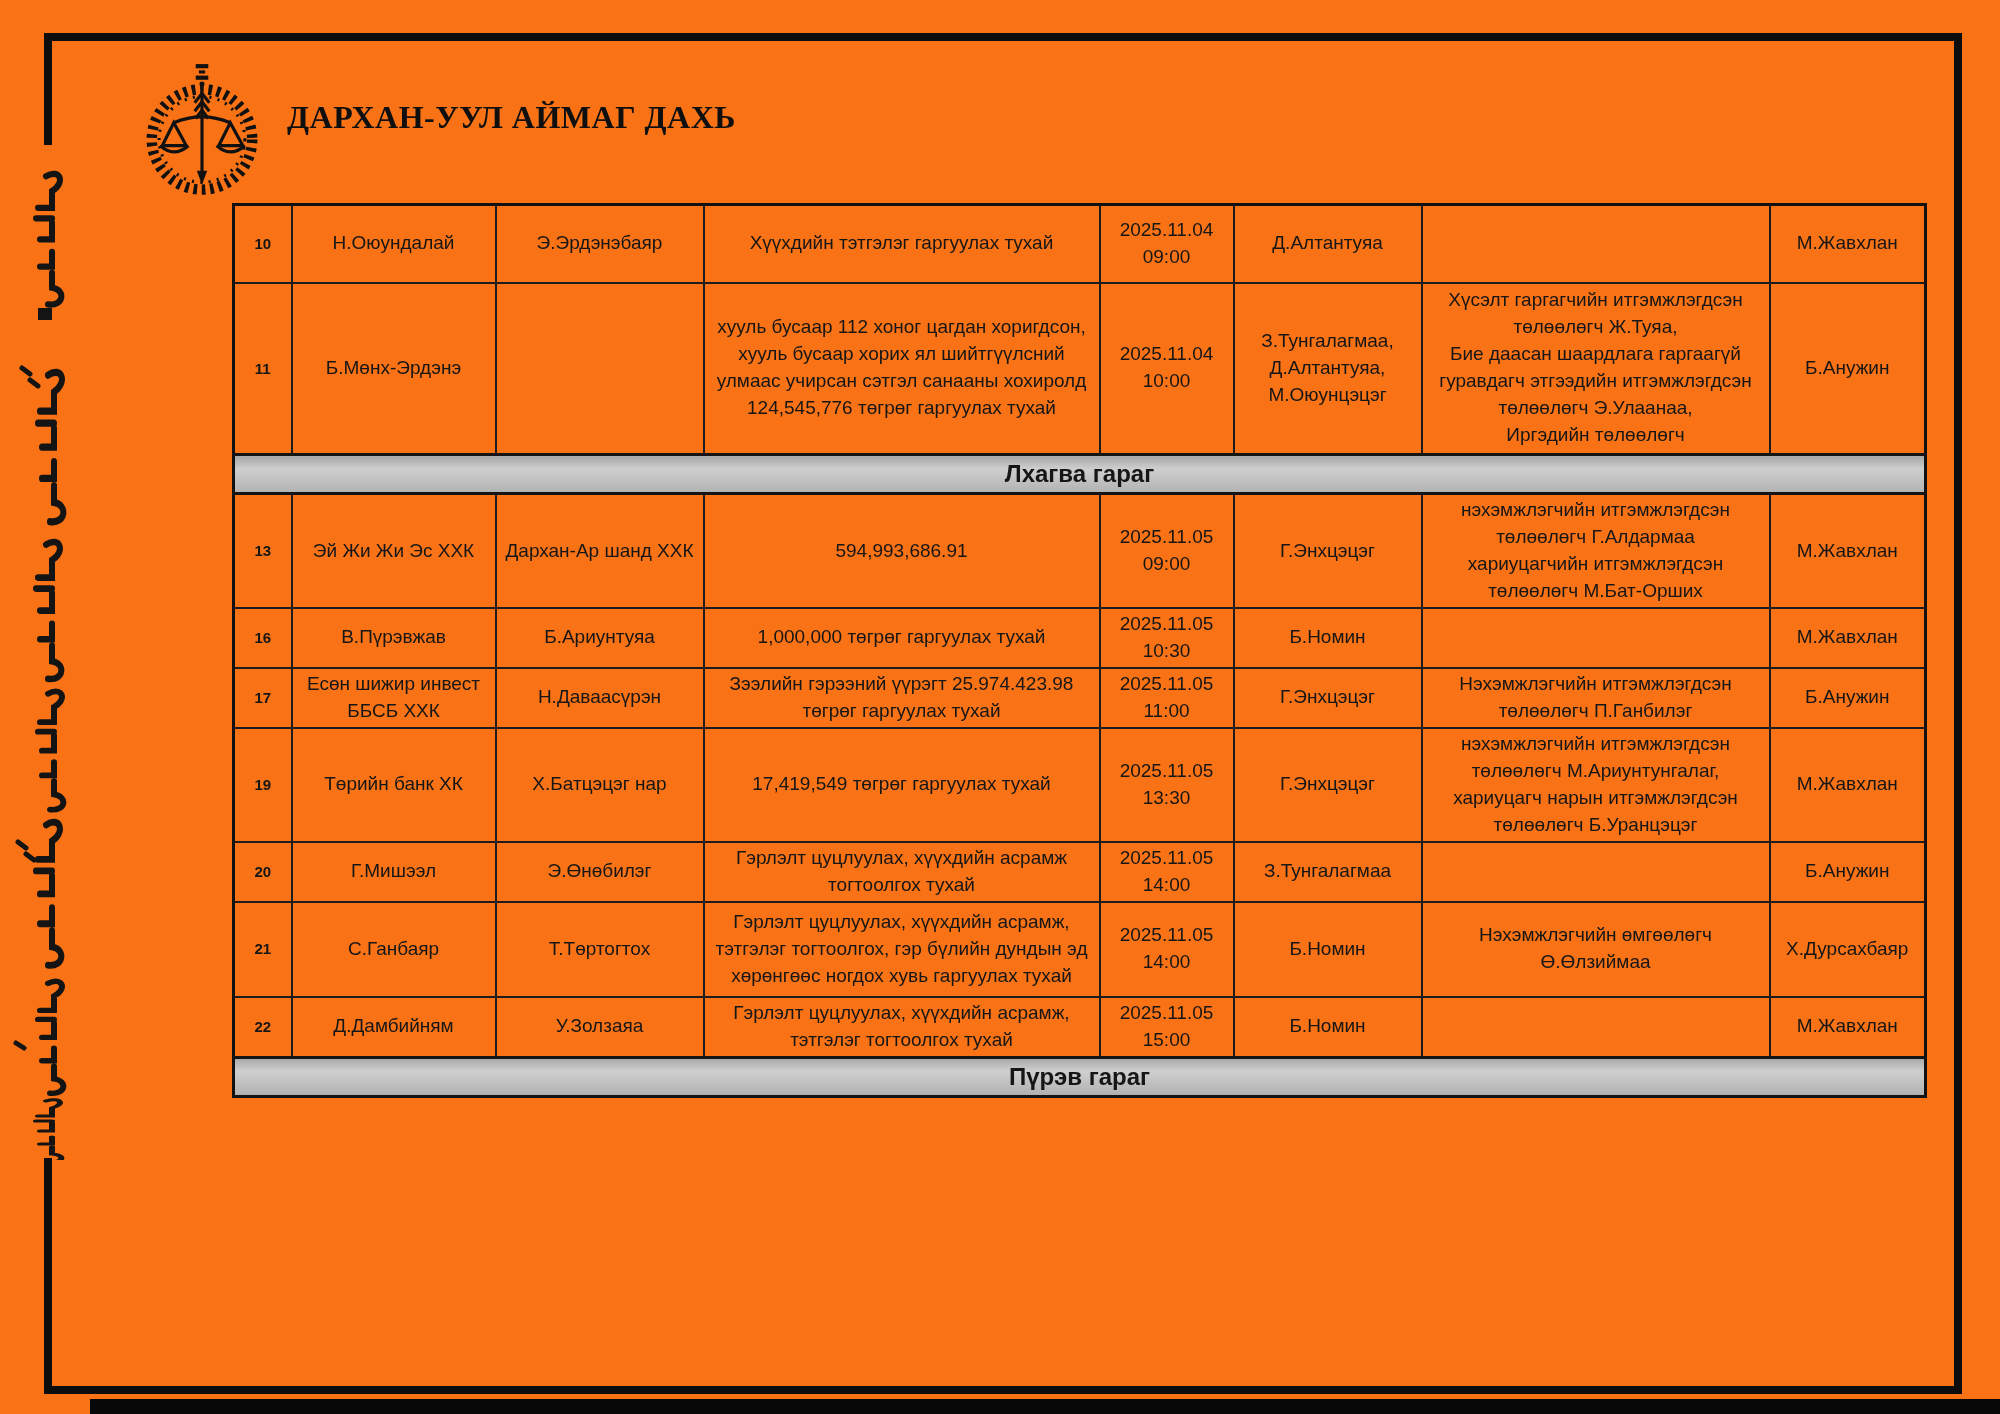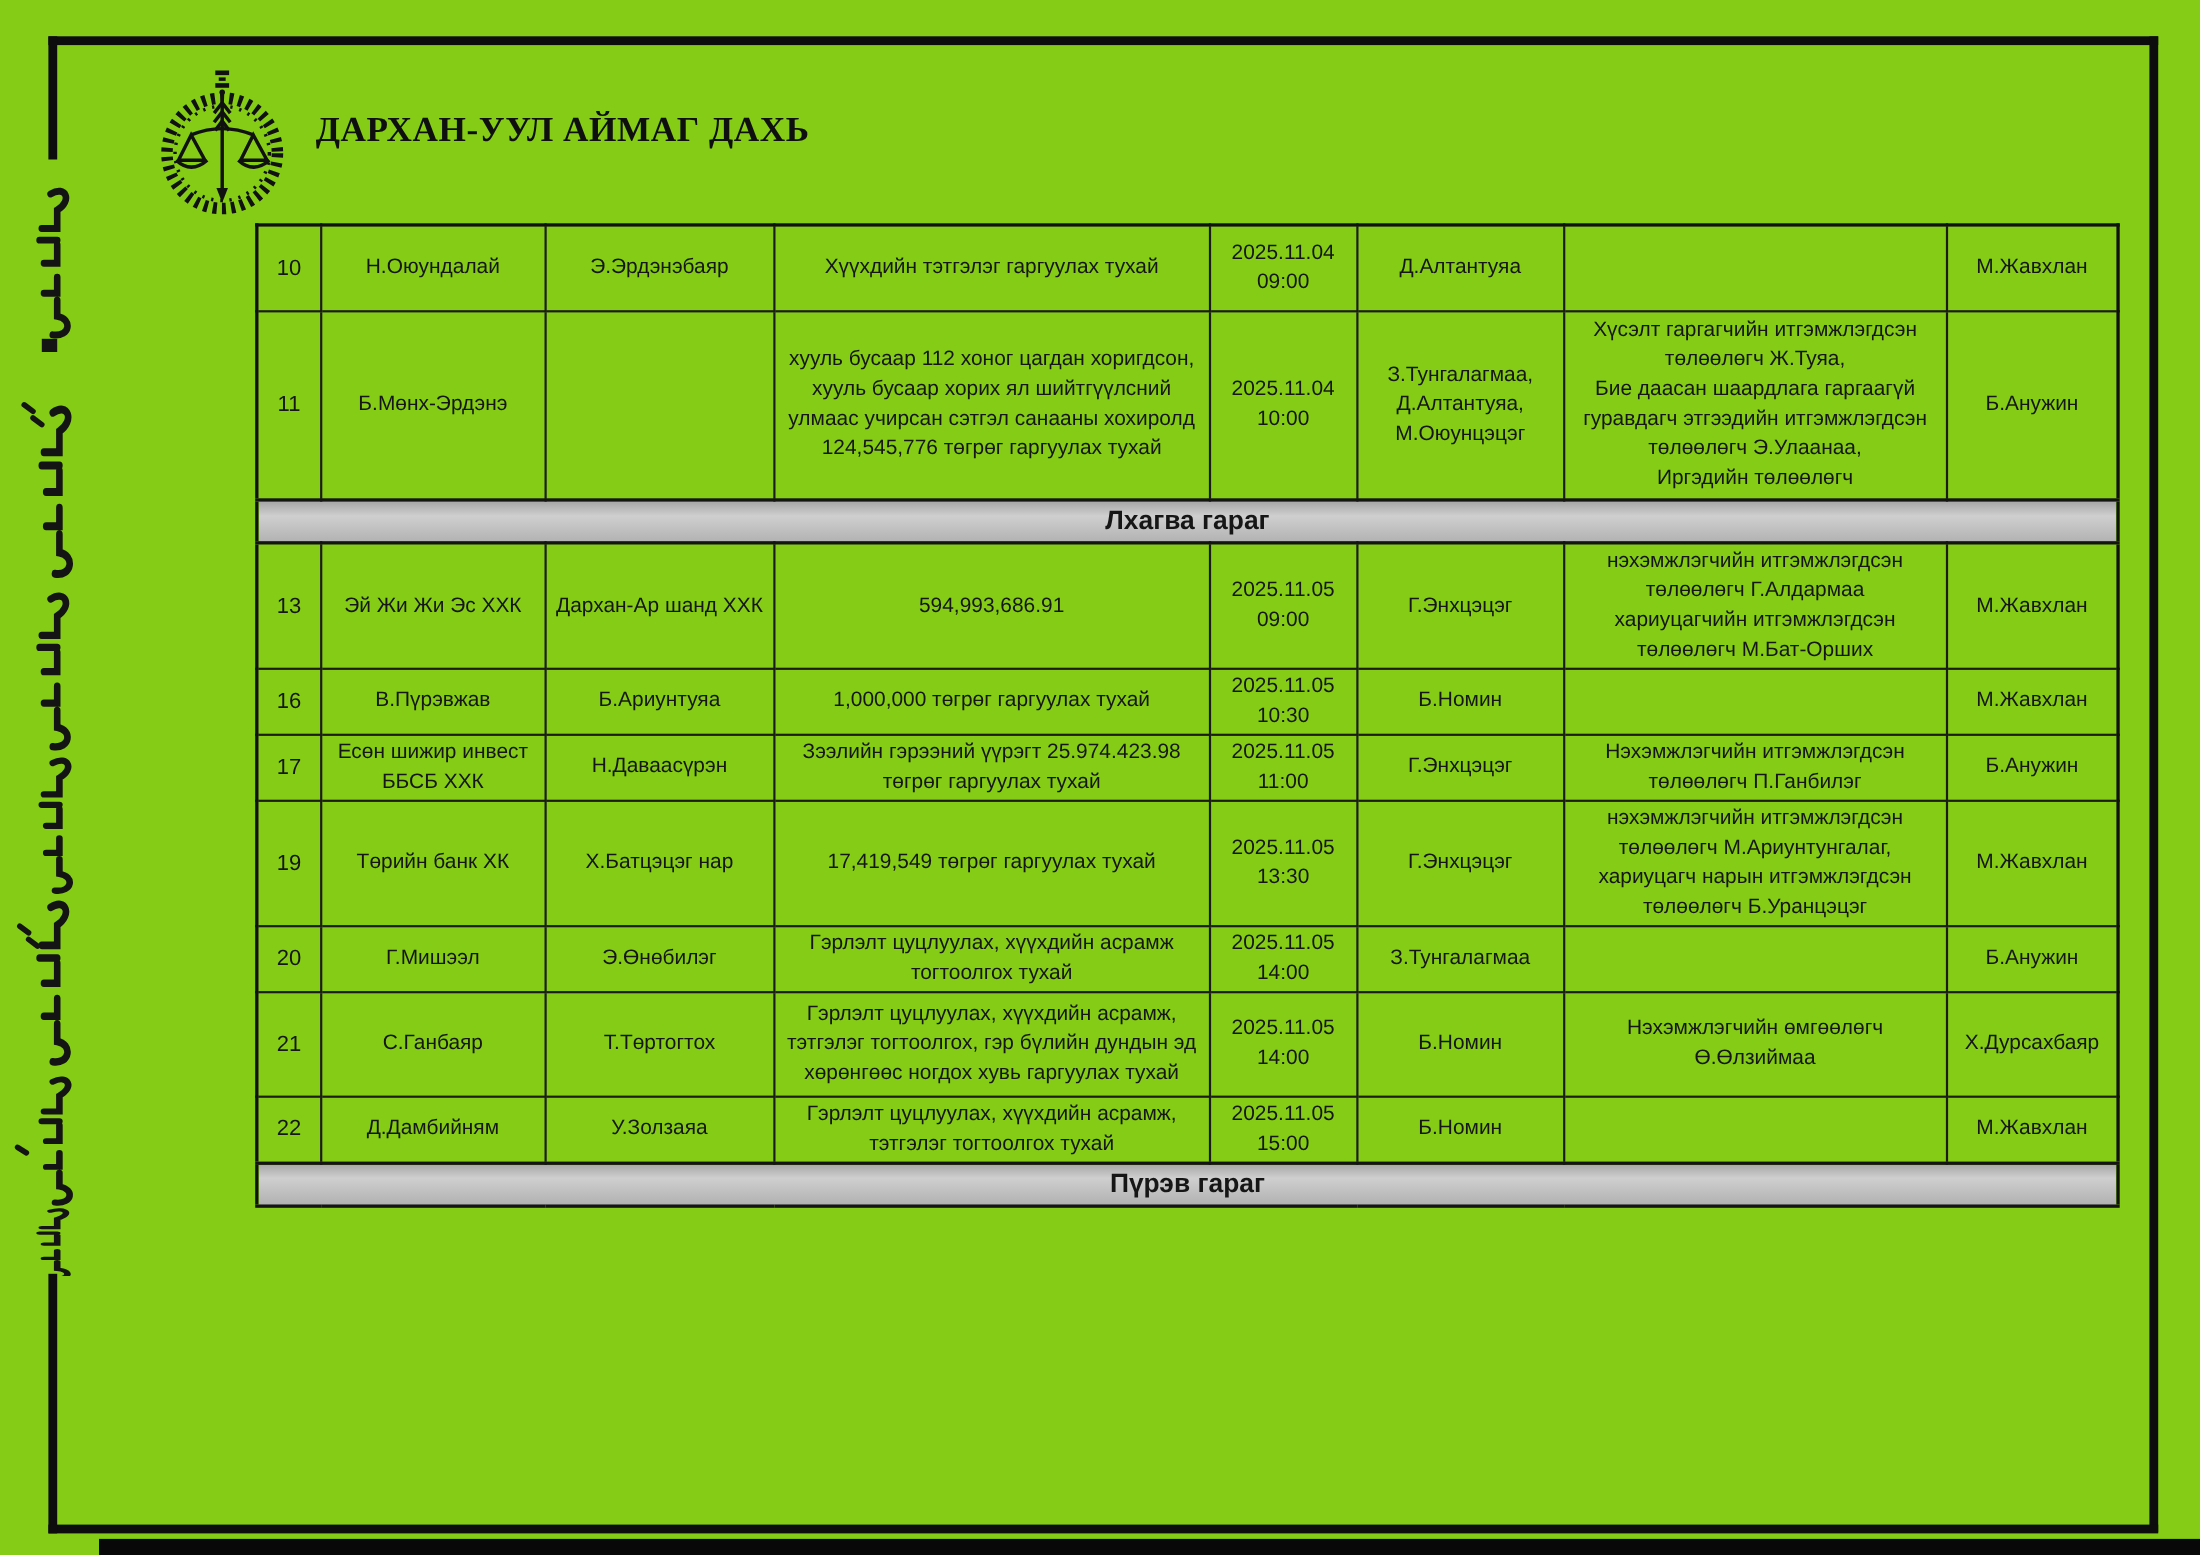--- a/index.html
+++ b/index.html
@@ -4,21 +4,21 @@
 <style>
   html,body{margin:0;padding:0;}
   body{
     width:2000px;height:1414px;
     background:#ffffff;
     font-family:"Liberation Sans", sans-serif;
     color:#1a1a1a;
     position:relative;
     overflow:hidden;
   }
-  .page{position:absolute;inset:0;background:#84cc16;}
+  .page{position:absolute;inset:0;background:#f97316;}
 
   
   .frame-top   {position:absolute;left:44px;top:33px;width:1918px;height:8px;background:#0d0d0d;}
   .frame-right {position:absolute;left:1954px;top:33px;width:8px;height:1360px;background:#0d0d0d;}
   .frame-bottom{position:absolute;left:44px;top:1386px;width:1918px;height:8px;background:#0d0d0d;}
   .frame-left-top{position:absolute;left:44px;top:33px;width:8px;height:112px;background:#0d0d0d;}
   .frame-left-bottom{position:absolute;left:44px;top:1158px;width:8px;height:236px;background:#0d0d0d;}
   .scan-band{position:absolute;left:90px;top:1399px;width:1910px;height:15px;background:#080808;}
 
   
@@ -40,21 +40,21 @@
     font-size:19px;line-height:1.42;color:#161616;
   }
   table.schedule td{
     border:2px solid #1c1c1c;
     padding:2px 6px;
     text-align:center;vertical-align:middle;
     overflow:hidden;
   }
   table.schedule{border:3px solid #111;}
   td.cell-reps, td.cell-judge, td.cell-case{white-space:pre-line;}
-  td.cell-no{font-size:20px;}
+  td.cell-no{font-size:15px;font-weight:bold;}
   tr.day-row td{
     background:linear-gradient(#a7a7a7,#cfcfcf 35%,#b2b2b2);
     font-weight:bold;font-size:24px;padding:1px 4px;
     border-top:3px solid #141414;border-bottom:3px solid #141414;
   }
   .dt-date,.dt-time{display:block;}
 </style>
 </head>
 <body>
 

